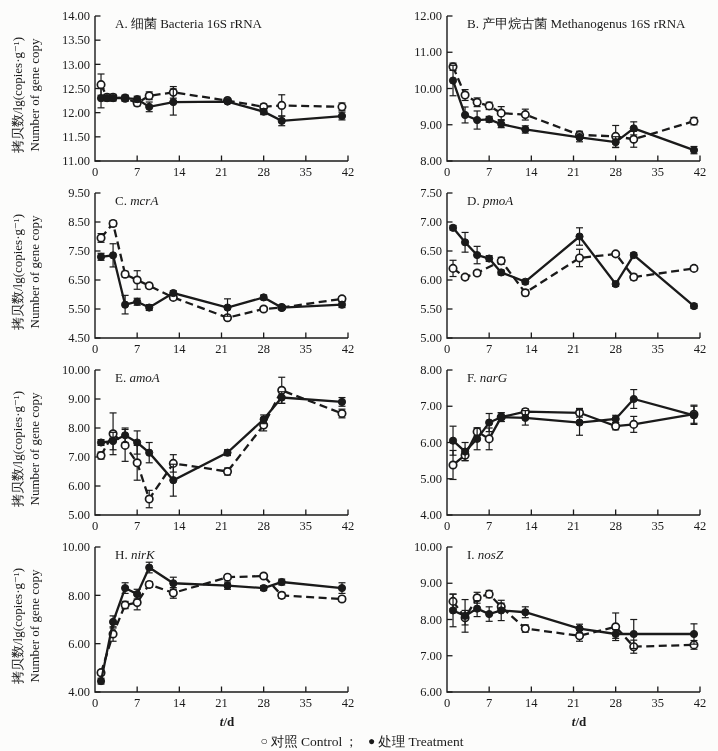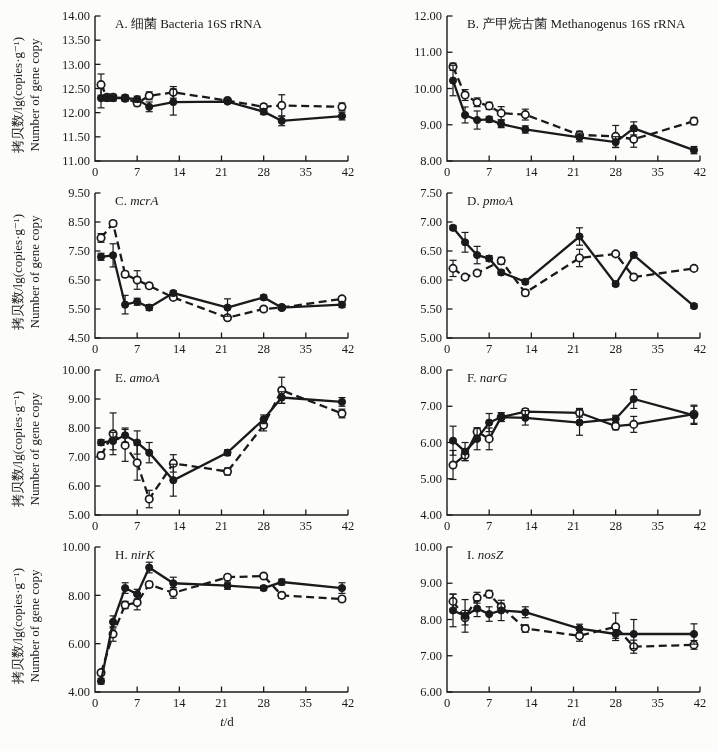--- a/index.html
+++ b/index.html
@@ -7,21 +7,21 @@
        font-family:"Liberation Serif","DejaVu Serif",serif;}
   #figure{padding-top:6px;padding-left:6px;}
   .row{display:flex;align-items:flex-start;}
   .ycell{width:42px;height:177px;position:relative;flex:0 0 42px;}
   .ylabel{position:absolute;top:50%;left:50%;
           transform:translate(-50%,-50%) rotate(-90deg);
           white-space:nowrap;text-align:center;font-size:13px;line-height:1.3;}
   svg.plot{flex:0 0 auto;}
   svg.plot.col2{margin-left:36px;}
   .xlabel-row{position:relative;height:16px;font-size:13px;}
-  .xlab{position:absolute;top:0;transform:translateX(-50%);}
+  .xlab{position:absolute;top:0;transform:translateX(-50%);font-weight:bold;}
   .xlab i{font-style:italic;}
   .legend{margin-top:3px;text-align:center;font-size:13.5px;}
   .legend .lg-marker{font-size:12px;position:relative;top:-1px;padding-right:3px;}
   .legend .sep{padding:0 10px 0 2px;}
 </style>
 </head>
 <body>
 
 <div id="figure">
   <div id="grid">
@@ -1037,13 +1037,16 @@
           </g>
         </svg>
       </div>
     </div>
 
   <div class="xlabel-row">
     <span class="xlab" style="left:221px"><i>t</i><span>/d</span></span>
     <span class="xlab" style="left:573px"><i>t</i><span>/d</span></span>
   </div>
 
+  <div class="legend">
+    <span class="lg-marker">○</span><span>对照 Control</span><span class="sep">；</span><span class="lg-marker">●</span><span>处理 Treatment</span>
+  </div>
 </div>
 
 </body></html>

